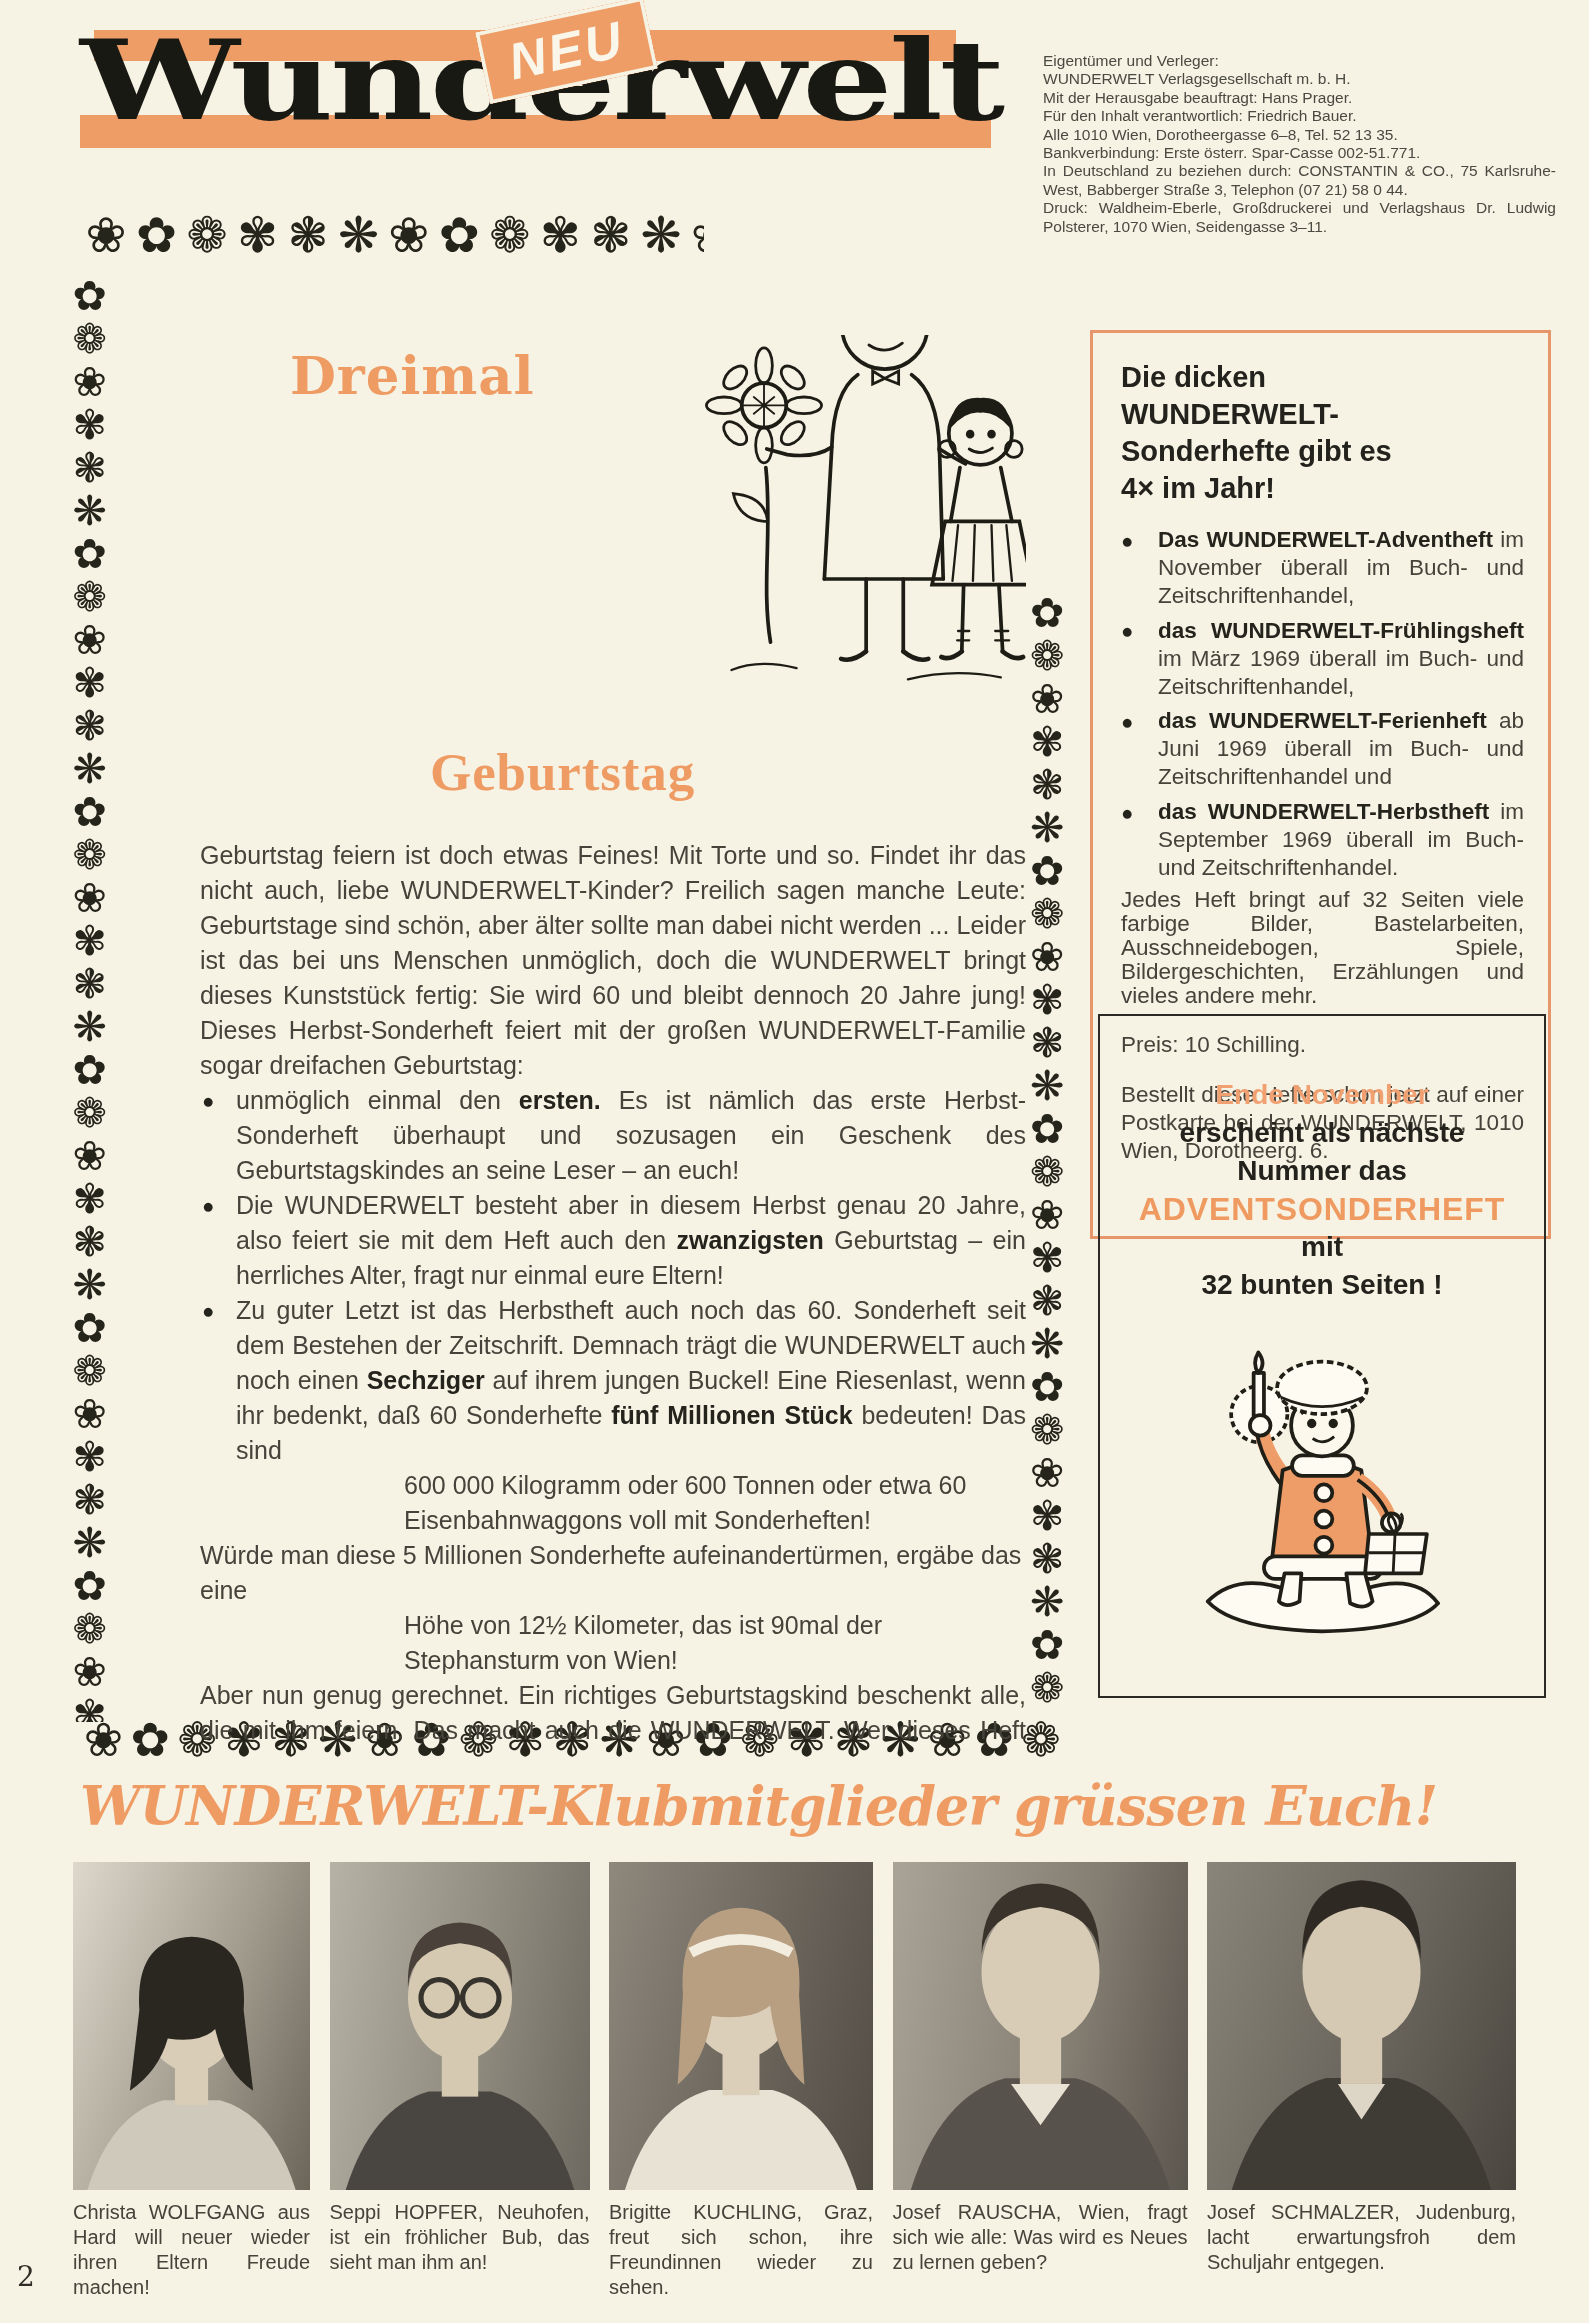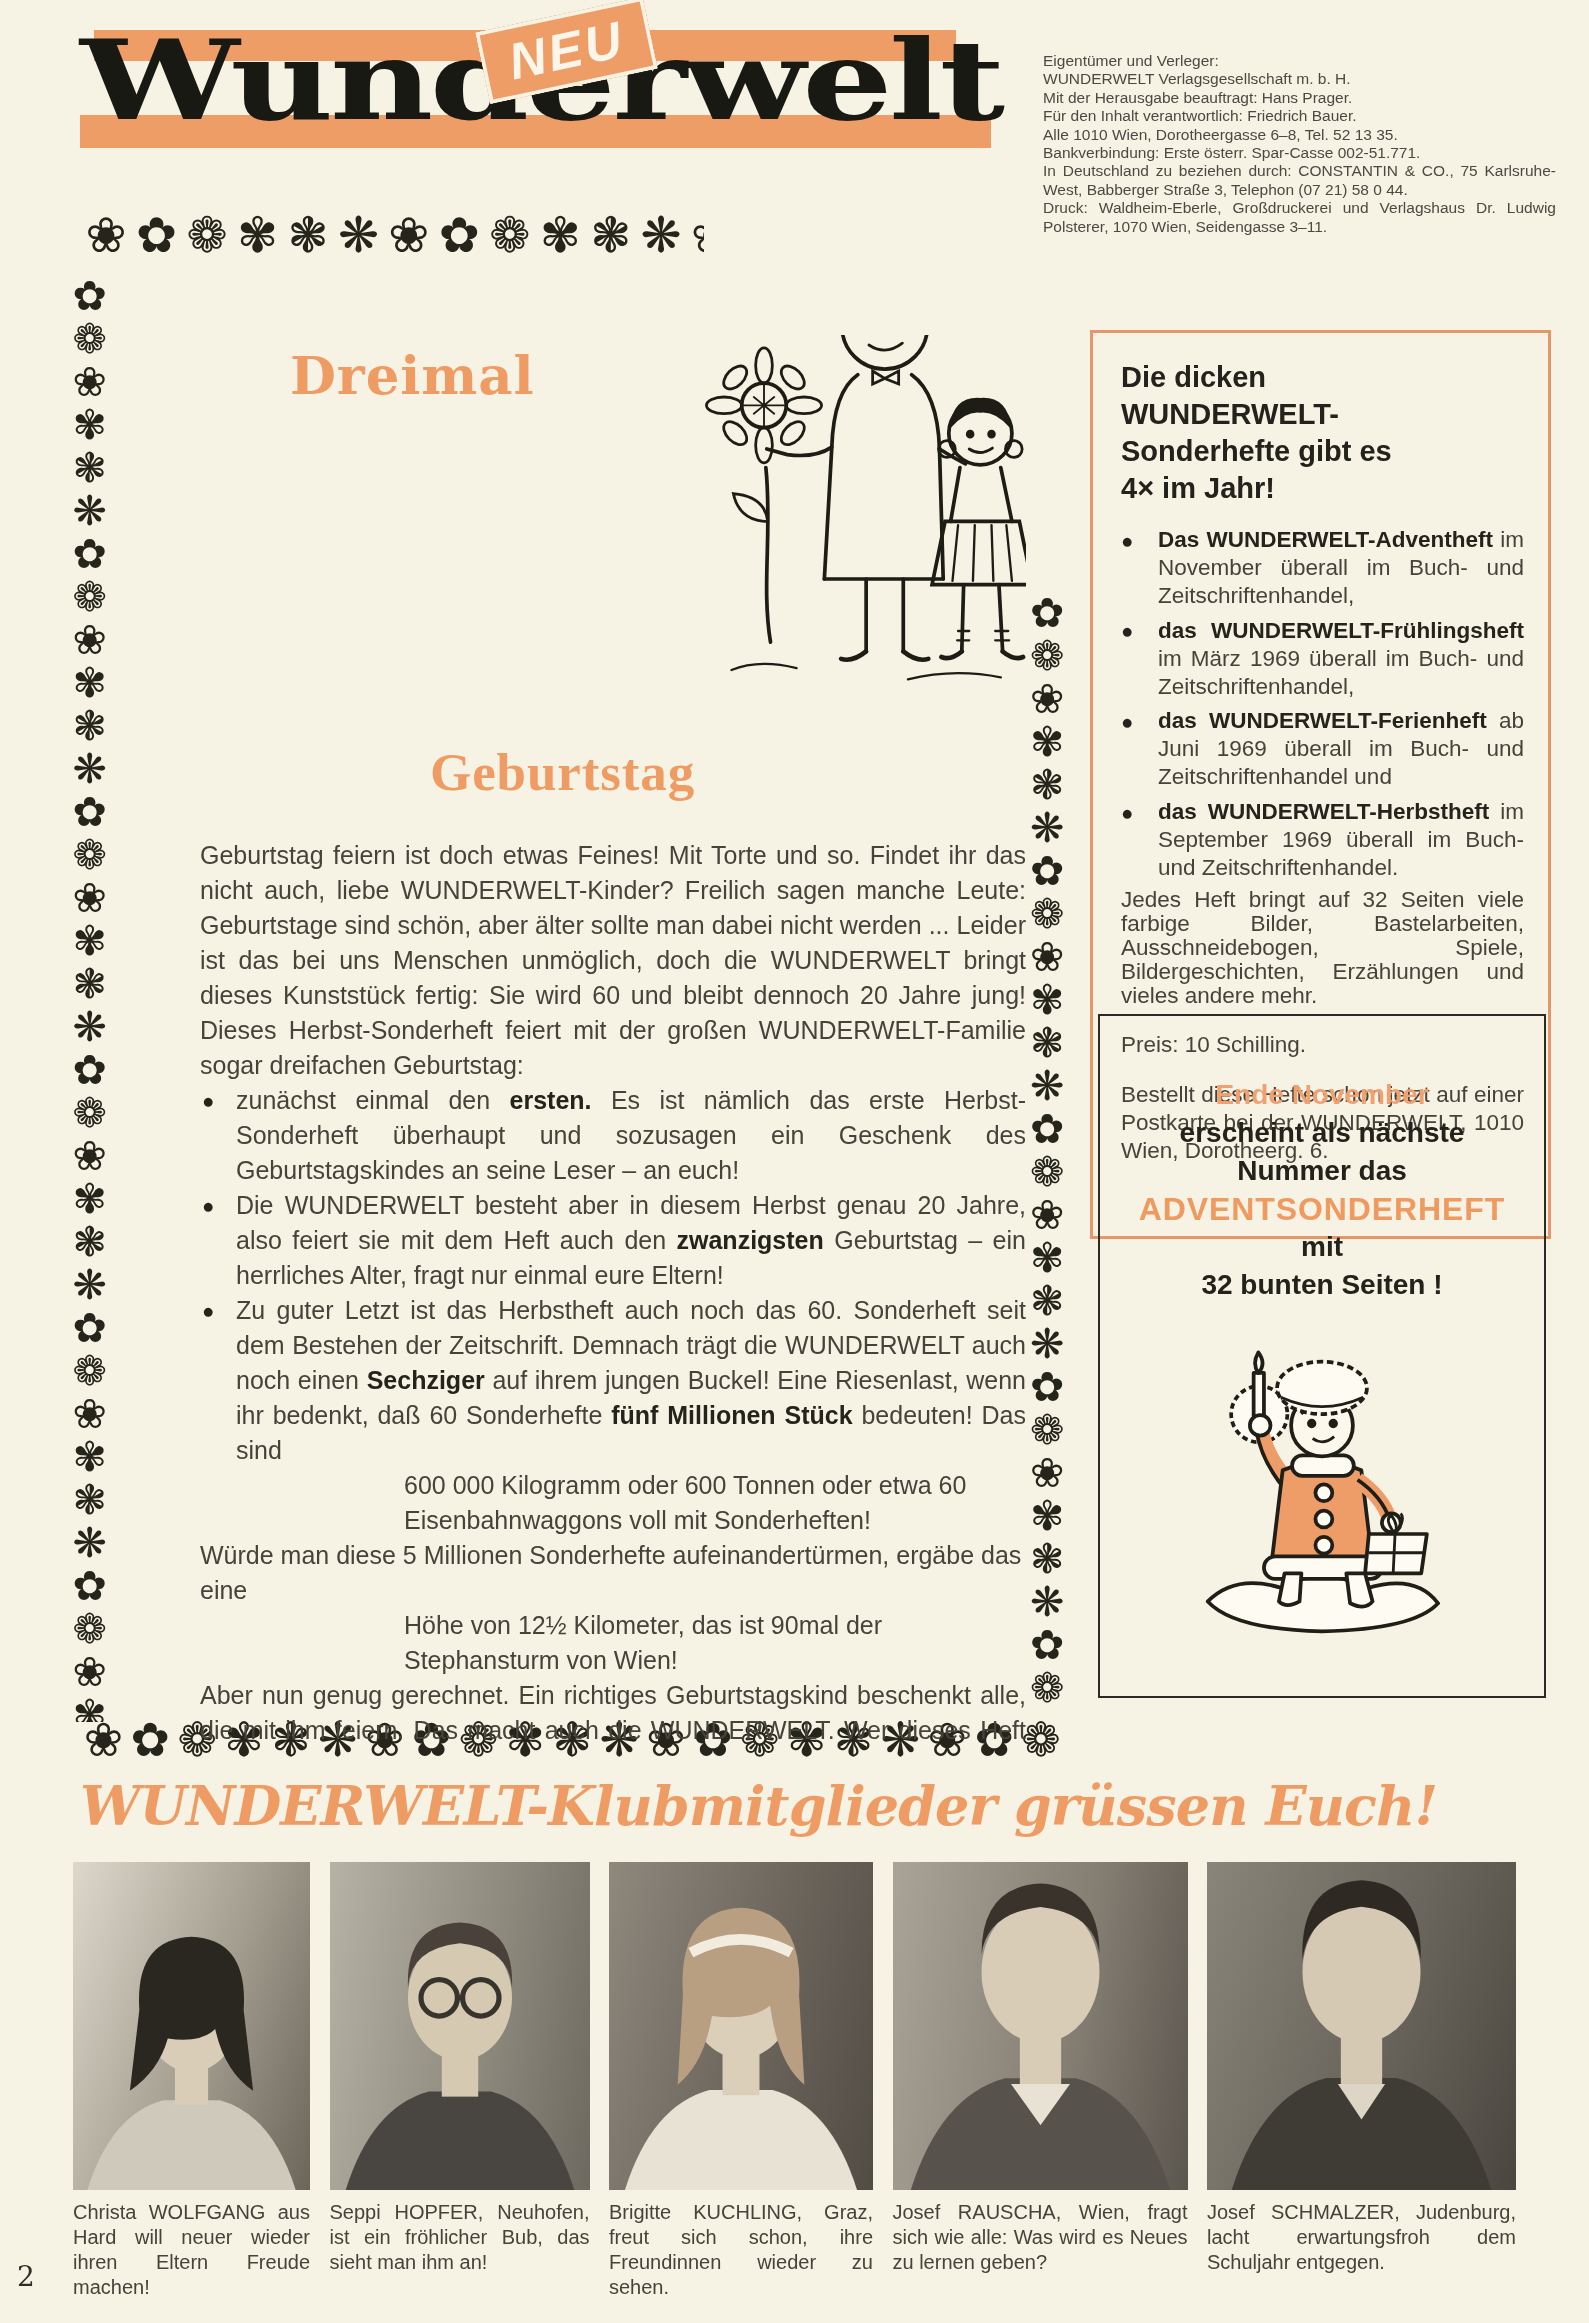--- a/index.html
+++ b/index.html
@@ -157,21 +157,21 @@
         </g>
         <path d="M60 490 Q90 478 130 488 M250 500 Q300 488 350 498" stroke-width="2.5"></path>
       </svg>
 
       <div class="a-title t1">Dreimal</div>
       <div class="a-title t2">Geburtstag</div>
 
       <p class="a-par">Geburtstag feiern ist doch etwas Feines! Mit Torte und so. Findet ihr das nicht auch, liebe WUNDERWELT-Kinder? Freilich sagen manche Leute: Geburtstage sind schön, aber älter sollte man dabei nicht werden ... Leider ist das bei uns Menschen unmöglich, doch die WUNDERWELT bringt dieses Kunststück fertig: Sie wird 60 und bleibt dennoch 20 Jahre jung! Dieses Herbst-Sonderheft feiert mit der großen WUNDERWELT-Familie sogar dreifachen Geburtstag:</p>
 
       <p class="a-li">
-        <span class="blt">●</span><span><span>zunächst einmal den </span><span class="b">ersten.</span><span> Es ist nämlich das erste Herbst-Sonderheft überhaupt und sozusagen ein Geschenk des Geburtstagskindes an seine Leser – an euch!</span></span>
+        <span class="blt">●</span><span><span>unmöglich einmal den </span><span class="b">ersten.</span><span> Es ist nämlich das erste Herbst-Sonderheft überhaupt und sozusagen ein Geschenk des Geburtstagskindes an seine Leser – an euch!</span></span>
       </p>
       <p class="a-li">
         <span class="blt">●</span><span><span>Die WUNDERWELT besteht aber in diesem Herbst genau 20 Jahre, also feiert sie mit dem Heft auch den </span><span class="b">zwanzigsten</span><span> Geburtstag – ein herrliches Alter, fragt nur einmal eure Eltern!</span></span>
       </p>
       <p class="a-li">
         <span class="blt">●</span><span><span>Zu guter Letzt ist das Herbstheft auch noch das 60. Sonderheft seit dem Bestehen der Zeitschrift. Demnach trägt die WUNDERWELT auch noch einen </span><span class="b">Sechziger</span><span> auf ihrem jungen Buckel! Eine Riesenlast, wenn ihr bedenkt, daß 60 Sonderhefte </span><span class="b">fünf Millionen Stück</span><span> bedeuten! Das sind</span></span>
       </p>
 
       <p class="a-indent">600 000 Kilogramm oder 600 Tonnen oder etwa 60 Eisenbahnwaggons voll mit Sonderheften!</p>
       <p class="a-par" style="text-align:left">Würde man diese 5 Millionen Sonderhefte aufeinandertürmen, ergäbe das eine</p>

